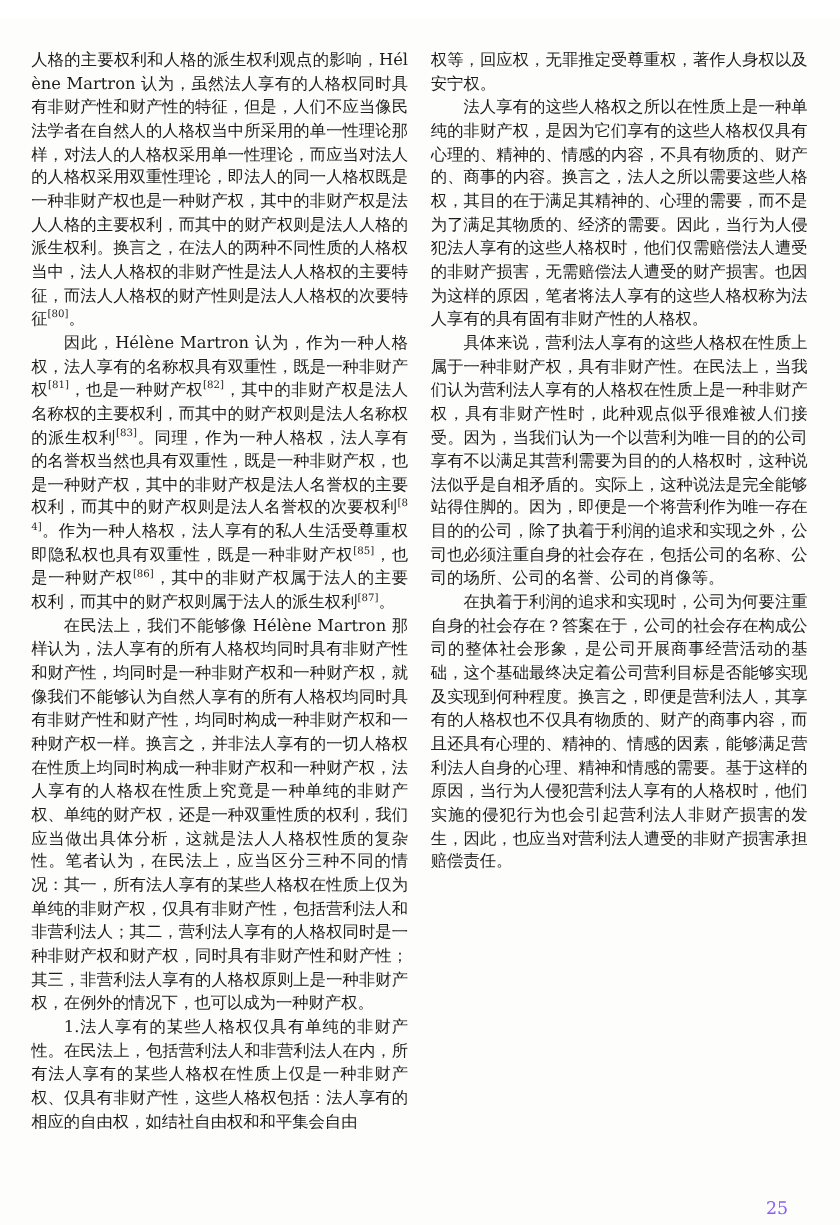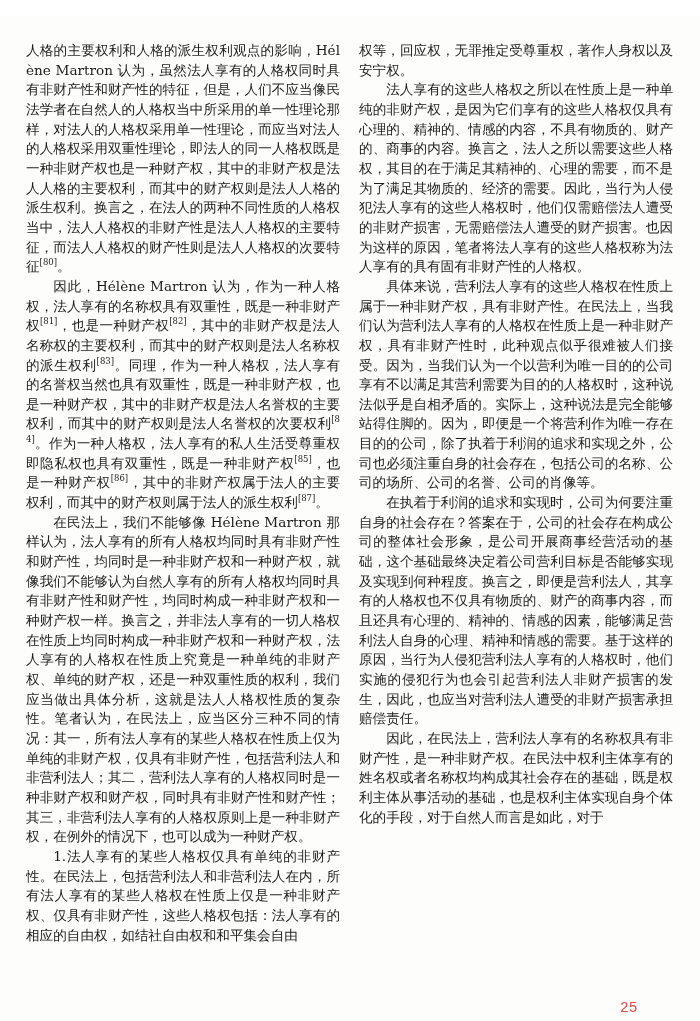--- a/index.html
+++ b/index.html
@@ -40,37 +40,35 @@
   sup.fn {
     font-size: 8.5px;
     line-height: 0;
     vertical-align: super;
   }
   .page-number {
     position: absolute;
     top: 984px;
     left: 620px;
     width: 55px;
-    text-align: left;
+    text-align: center;
     font-size: 14.5px;
-    color: #ef4444;
-    font-family: Liberation Mono, monospace;
+    color: #8b5cf6;
   }
 </style>
 </head>
 <body>
 
 <div class="page">
   <div class="column column-left">
       <p class="para">人格的主要权利和人格的派生权利观点的影响，Hélène Martron 认为，虽然法人享有的人格权同时具有非财产性和财产性的特征，但是，人们不应当像民法学者在自然人的人格权当中所采用的单一性理论那样，对法人的人格权采用单一性理论，而应当对法人的人格权采用双重性理论，即法人的同一人格权既是一种非财产权也是一种财产权，其中的非财产权是法人人格的主要权利，而其中的财产权则是法人人格的派生权利。换言之，在法人的两种不同性质的人格权当中，法人人格权的非财产性是法人人格权的主要特征，而法人人格权的财产性则是法人人格权的次要特征<sup class="fn">[80]</sup>。</p>
       <p class="para indent">因此，Hélène Martron 认为，作为一种人格权，法人享有的名称权具有双重性，既是一种非财产权<sup class="fn">[81]</sup>，也是一种财产权<sup class="fn">[82]</sup>，其中的非财产权是法人名称权的主要权利，而其中的财产权则是法人名称权的派生权利<sup class="fn">[83]</sup>。同理，作为一种人格权，法人享有的名誉权当然也具有双重性，既是一种非财产权，也是一种财产权，其中的非财产权是法人名誉权的主要权利，而其中的财产权则是法人名誉权的次要权利<sup class="fn">[84]</sup>。作为一种人格权，法人享有的私人生活受尊重权即隐私权也具有双重性，既是一种非财产权<sup class="fn">[85]</sup>，也是一种财产权<sup class="fn">[86]</sup>，其中的非财产权属于法人的主要权利，而其中的财产权则属于法人的派生权利<sup class="fn">[87]</sup>。</p>
       <p class="para indent">在民法上，我们不能够像 Hélène Martron 那样认为，法人享有的所有人格权均同时具有非财产性和财产性，均同时是一种非财产权和一种财产权，就像我们不能够认为自然人享有的所有人格权均同时具有非财产性和财产性，均同时构成一种非财产权和一种财产权一样。换言之，并非法人享有的一切人格权在性质上均同时构成一种非财产权和一种财产权，法人享有的人格权在性质上究竟是一种单纯的非财产权、单纯的财产权，还是一种双重性质的权利，我们应当做出具体分析，这就是法人人格权性质的复杂性。笔者认为，在民法上，应当区分三种不同的情况：其一，所有法人享有的某些人格权在性质上仅为单纯的非财产权，仅具有非财产性，包括营利法人和非营利法人；其二，营利法人享有的人格权同时是一种非财产权和财产权，同时具有非财产性和财产性；其三，非营利法人享有的人格权原则上是一种非财产权，在例外的情况下，也可以成为一种财产权。</p>
       <p class="para indent">1.法人享有的某些人格权仅具有单纯的非财产性。在民法上，包括营利法人和非营利法人在内，所有法人享有的某些人格权在性质上仅是一种非财产权、仅具有非财产性，这些人格权包括：法人享有的相应的自由权，如结社自由权和和平集会自由</p>
     </div>
   <div class="column column-right">
       <p class="para">权等，回应权，无罪推定受尊重权，著作人身权以及安宁权。</p>
       <p class="para indent">法人享有的这些人格权之所以在性质上是一种单纯的非财产权，是因为它们享有的这些人格权仅具有心理的、精神的、情感的内容，不具有物质的、财产的、商事的内容。换言之，法人之所以需要这些人格权，其目的在于满足其精神的、心理的需要，而不是为了满足其物质的、经济的需要。因此，当行为人侵犯法人享有的这些人格权时，他们仅需赔偿法人遭受的非财产损害，无需赔偿法人遭受的财产损害。也因为这样的原因，笔者将法人享有的这些人格权称为法人享有的具有固有非财产性的人格权。</p>
       <p class="para indent">具体来说，营利法人享有的这些人格权在性质上属于一种非财产权，具有非财产性。在民法上，当我们认为营利法人享有的人格权在性质上是一种非财产权，具有非财产性时，此种观点似乎很难被人们接受。因为，当我们认为一个以营利为唯一目的的公司享有不以满足其营利需要为目的的人格权时，这种说法似乎是自相矛盾的。实际上，这种说法是完全能够站得住脚的。因为，即便是一个将营利作为唯一存在目的的公司，除了执着于利润的追求和实现之外，公司也必须注重自身的社会存在，包括公司的名称、公司的场所、公司的名誉、公司的肖像等。</p>
       <p class="para indent">在执着于利润的追求和实现时，公司为何要注重自身的社会存在？答案在于，公司的社会存在构成公司的整体社会形象，是公司开展商事经营活动的基础，这个基础最终决定着公司营利目标是否能够实现及实现到何种程度。换言之，即便是营利法人，其享有的人格权也不仅具有物质的、财产的商事内容，而且还具有心理的、精神的、情感的因素，能够满足营利法人自身的心理、精神和情感的需要。基于这样的原因，当行为人侵犯营利法人享有的人格权时，他们实施的侵犯行为也会引起营利法人非财产损害的发生，因此，也应当对营利法人遭受的非财产损害承担赔偿责任。</p>
-      <p class="para indent">因此，在民法上，营利法人享有的名称权具有非财产性，是一种非财产权。在民法中权利主体享有的姓名权或者名称权均构成其社会存在的基础，既是权利主体从事活动的基础，也是权利主体实现自身个体化的手段，对于自然人而言是如此，对于</p>
     </div>
   <div class="page-number">25</div>
 </div>
 
 </body></html>

